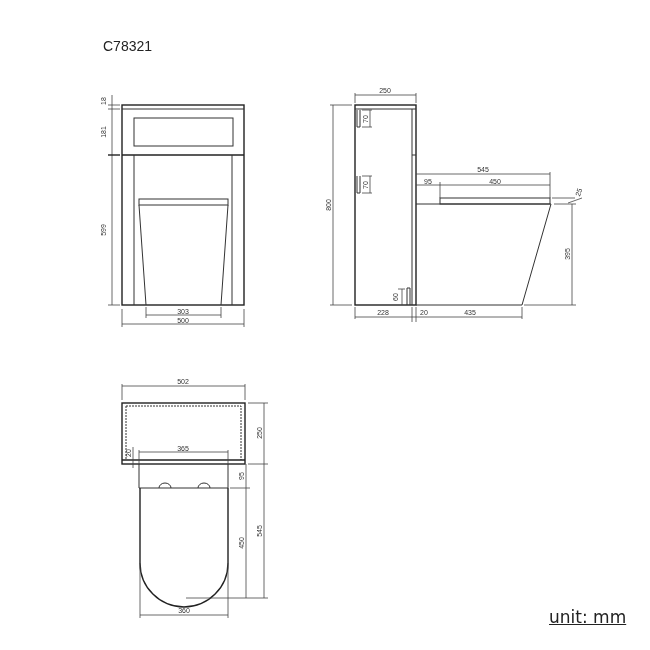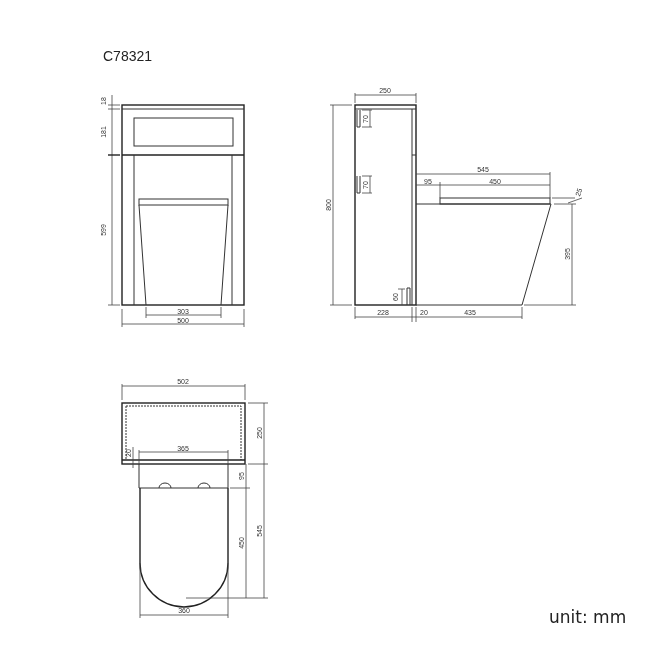--- a/index.html
+++ b/index.html
@@ -1,19 +1,19 @@
 <!DOCTYPE html>
 <html><head>
 <meta charset="utf-8">
 <style>
   html, body { margin: 0; padding: 0; background: #ffffff; }
   body { width: 650px; height: 650px; position: relative; overflow: hidden; font-family: "Liberation Sans", sans-serif; }
   #drawing { position: absolute; left: 0; top: 0; }
-  .title { position: absolute; left: 103px; top: 48px; font-size: 14px; color: #222; font-family: "Liberation Sans", sans-serif; }
-  .unit { position: absolute; left: 549px; top: 607px; font-size: 17px; color: #222; font-family: "DejaVu Sans", sans-serif; }
+  .title { position: absolute; left: 103px; top: 38px; font-size: 14px; color: #222; font-family: "Liberation Sans", sans-serif; }
+  .unit { position: absolute; left: 549px; top: 607px; font-size: 17px; color: #222; font-family: "DejaVu Sans", sans-serif; text-decoration: underline; }
   svg text { font-family: "Liberation Sans", sans-serif; font-size: 7px; fill: #333; }
   .ln { stroke: #333; stroke-width: 1; fill: none; }
   .thick { stroke: #222; stroke-width: 1.4; fill: none; }
   .dim { stroke: #444; stroke-width: 0.8; fill: none; }
 </style>
 </head>
 <body>
 
 <div class="title">C78321</div>
 

